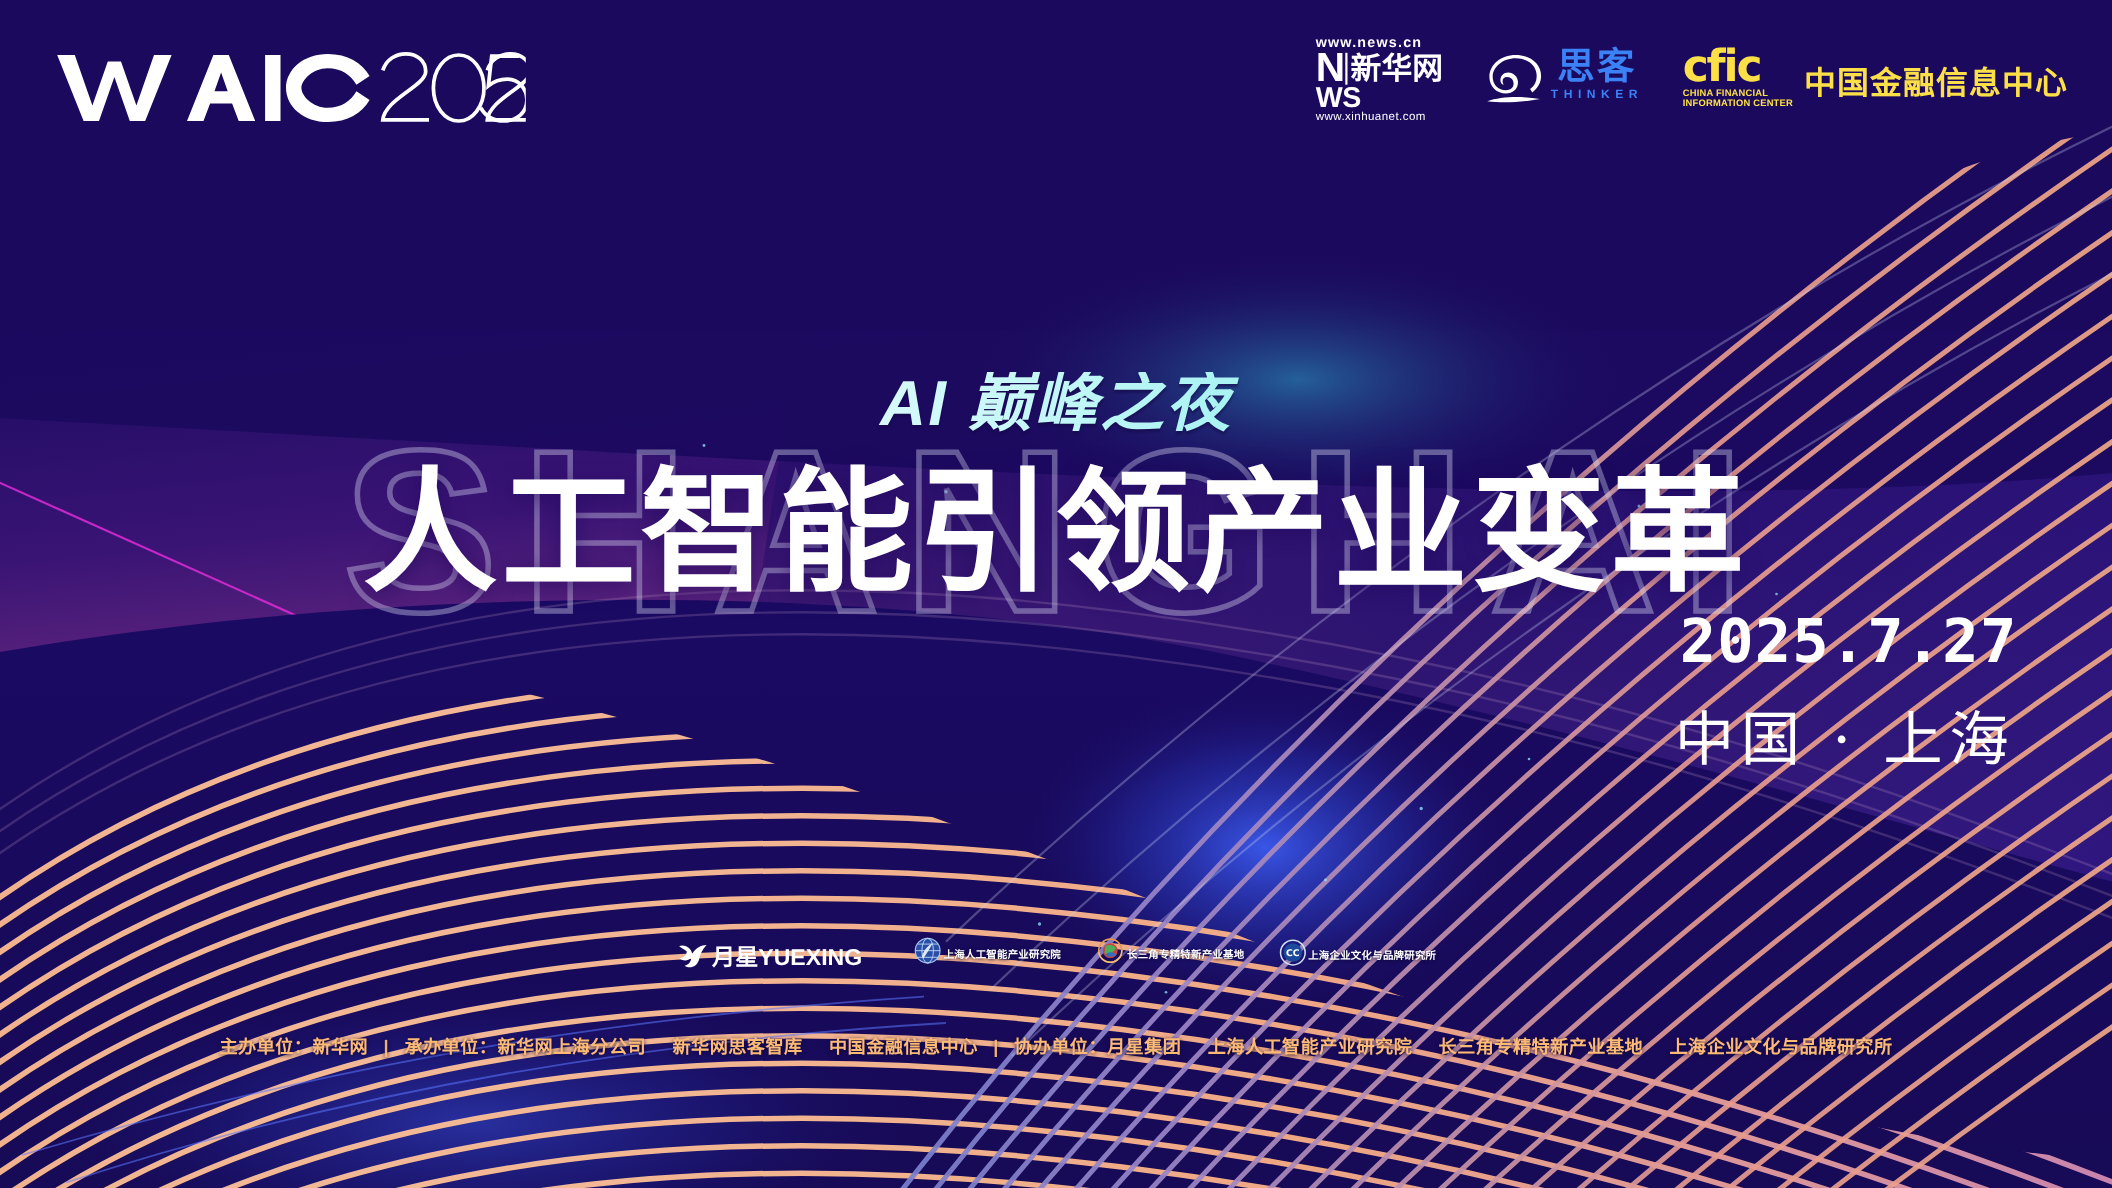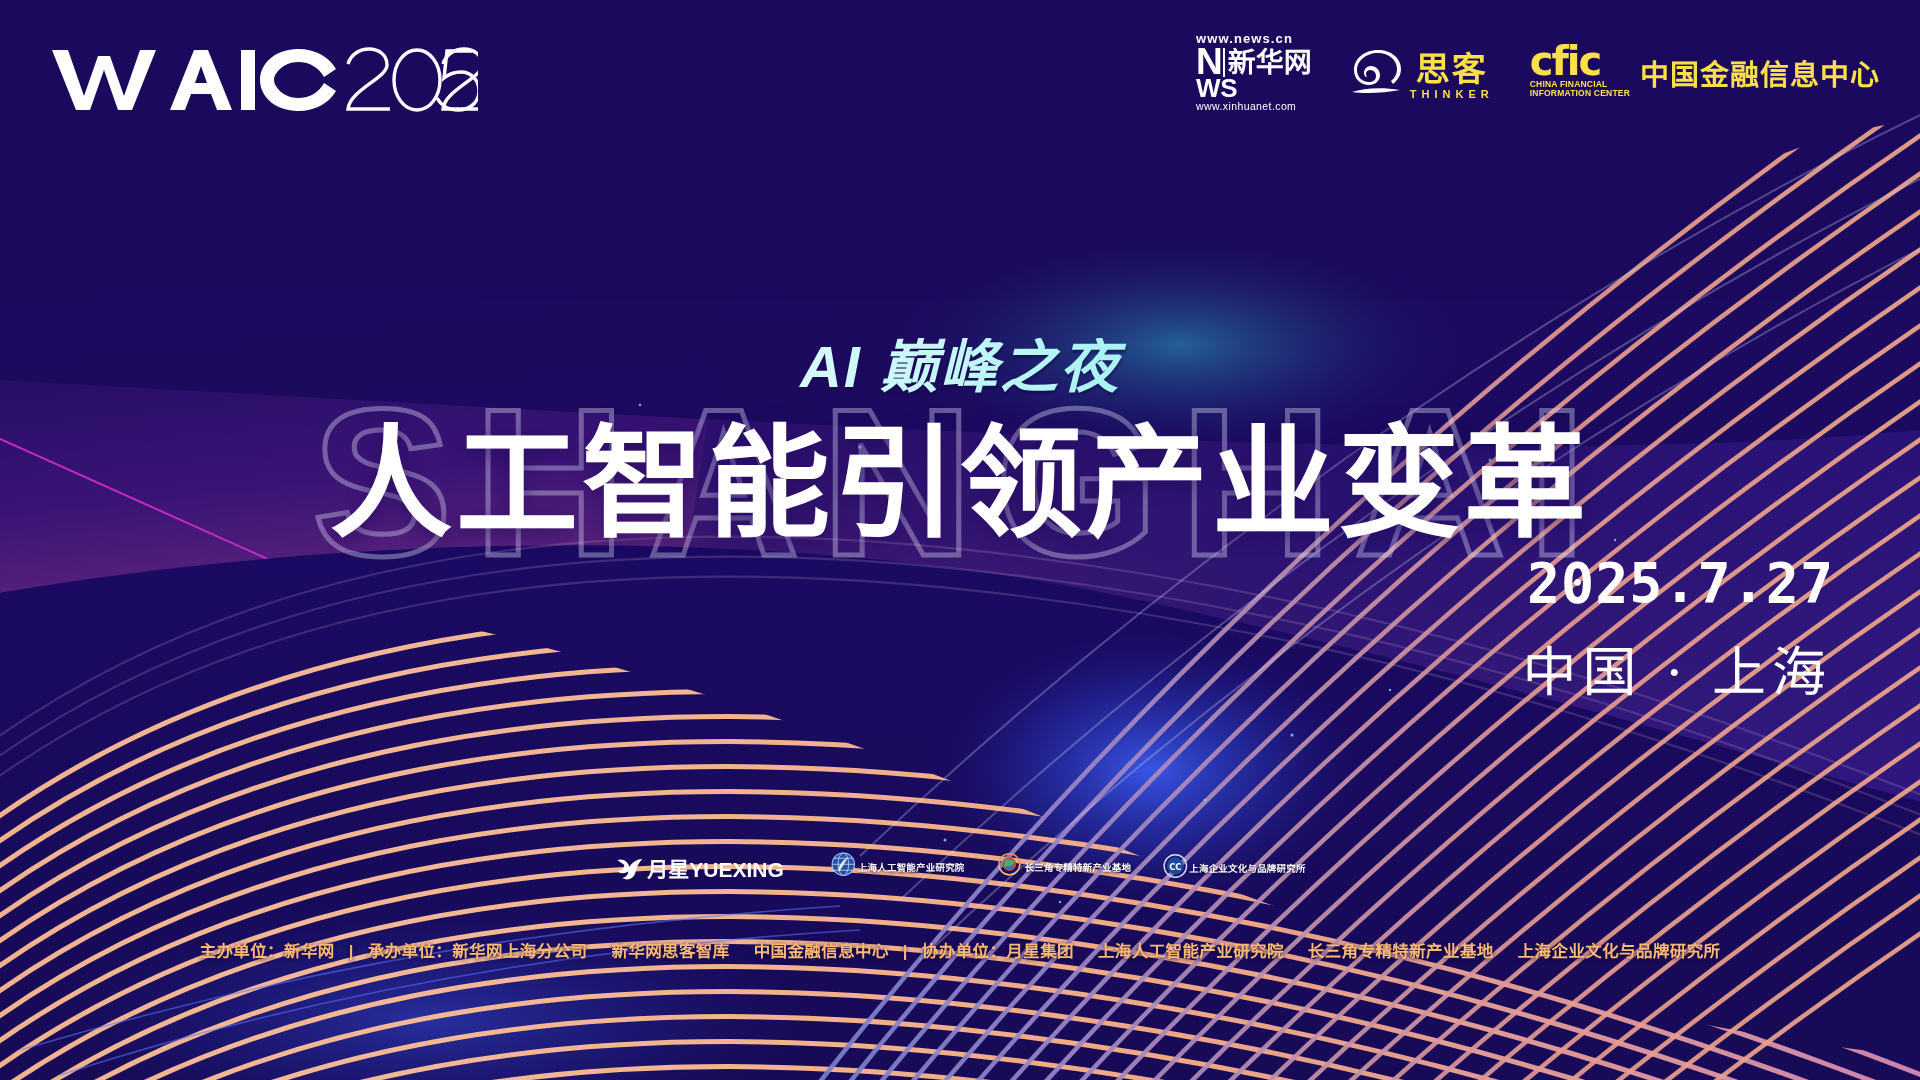--- a/index.html
+++ b/index.html
@@ -22,21 +22,21 @@
   .xh{display:flex;flex-direction:column;align-items:flex-start;color:#fff;line-height:1;}
   .xh-top{font-size:13px;letter-spacing:1.1px;font-weight:700;margin-bottom:2px;white-space:nowrap;}
   .xh-mid{display:flex;align-items:flex-end;}
   .xh-n{font-size:37px;font-weight:700;line-height:.82;letter-spacing:-1px;}
   .xh-cn{font-size:28px;font-weight:700;line-height:1.05;letter-spacing:0;margin-left:1px;
          border-left:2px solid #fff;padding-left:3px;}
   .xh-ws{font-size:26px;font-weight:700;line-height:.85;letter-spacing:-0.5px;}
   .xh-bot{font-size:10.5px;letter-spacing:.4px;margin-top:2px;white-space:nowrap;}
 
   
-  .tk{display:flex;align-items:flex-end;color:#fde047;}
+  .tk{display:flex;align-items:flex-start;color:#3b82f6;}
   .tk-mark{width:56px;height:56px;margin-right:6px;}
   .tk-txt{display:flex;flex-direction:column;align-items:center;}
   .tk-cn{font-size:34px;font-weight:700;line-height:1;letter-spacing:2px;
          font-family:"DejaVu Serif","Liberation Serif",serif;}
   .tk-en{font-size:11px;letter-spacing:5px;margin-top:2px;font-weight:600;}
 
   
   .cf{display:flex;align-items:center;color:#fde047;}
   .cf-left{display:flex;flex-direction:column;align-items:flex-start;margin-right:10px;}
   .cf-word{font-size:40px;font-weight:800;line-height:.82;letter-spacing:-2px;

